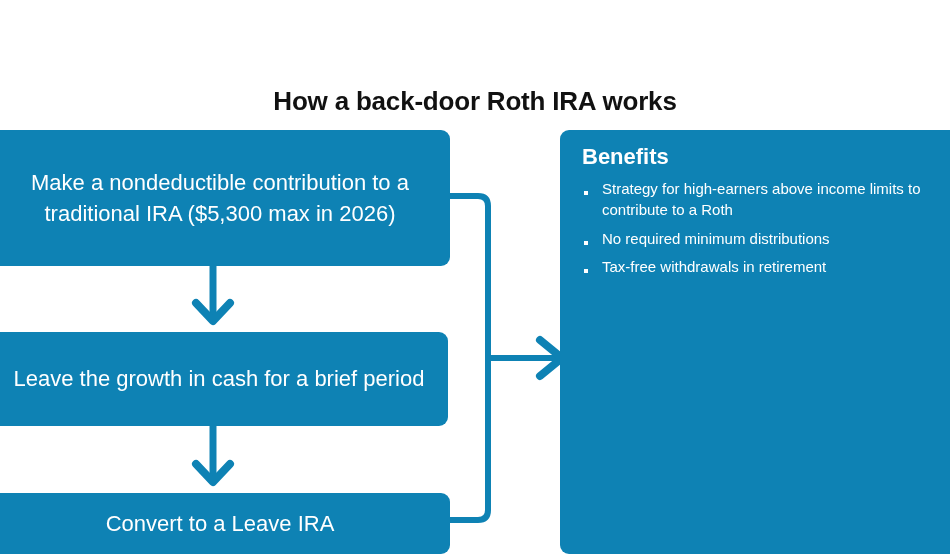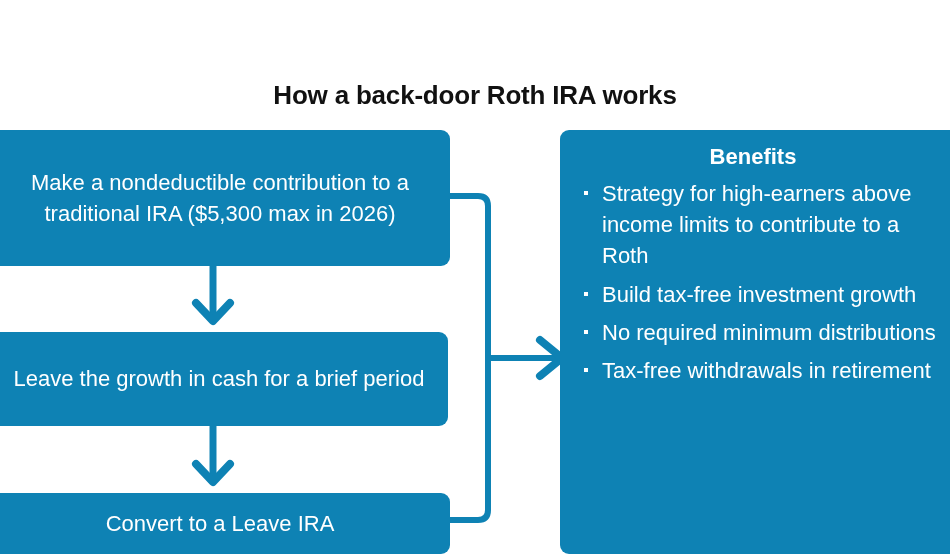--- a/index.html
+++ b/index.html
@@ -13,21 +13,21 @@
     height: 554px;
     background: #ffffff;
     overflow: hidden;
     font-family: "Liberation Sans", sans-serif;
   }
 
   
   #title {
     position: absolute;
     left: 0;
-    top: 80px;
+    top: 86px;
     width: 950px;
     text-align: center;
     font-size: 26px;
     font-weight: bold;
     color: #111111;
     letter-spacing: -0.2px;
     white-space: nowrap;
   }
 
   
@@ -57,35 +57,35 @@
     width: 400px;
     height: 424px;
     background: #0e82b4;
     border-radius: 9px;
     color: #ffffff;
     box-sizing: border-box;
     padding: 14px 24px 0 22px;
     overflow: hidden;
   }
   #benefits-heading {
-    text-align: center;
+    text-align: left;
     font-size: 22px;
     font-weight: bold;
     margin: 0 0 8px 0;
     padding-right: 12px;
   }
   #benefits-list {
     list-style: none;
     margin: 0;
     padding: 0;
   }
   #benefits-list li {
     position: relative;
     padding-left: 20px;
-    font-size: 22px;
+    font-size: 15px;
     line-height: 1.42;
     margin-bottom: 7px;
   }
   #benefits-list li .bullet-dot {
     position: absolute;
     left: 2px;
     top: 13px;
     width: 4px;
     height: 4px;
     background: #ffffff;
@@ -140,21 +140,20 @@
 
   <div id="benefits-panel">
     <div id="benefits-heading">Benefits</div>
     <ul id="benefits-list">
       <li>
         <span class="bullet-dot"></span>
         <span>Strategy for high-earners above income limits to contribute to a Roth</span>
       </li>
       <li>
         <span class="bullet-dot"></span>
-        <span>Build tax-free investment growth</span>
       </li>
       <li>
         <span class="bullet-dot"></span>
         <span>No required minimum distributions</span>
       </li>
       <li>
         <span class="bullet-dot"></span>
         <span>Tax-free withdrawals in retirement</span>
       </li>
     </ul>

